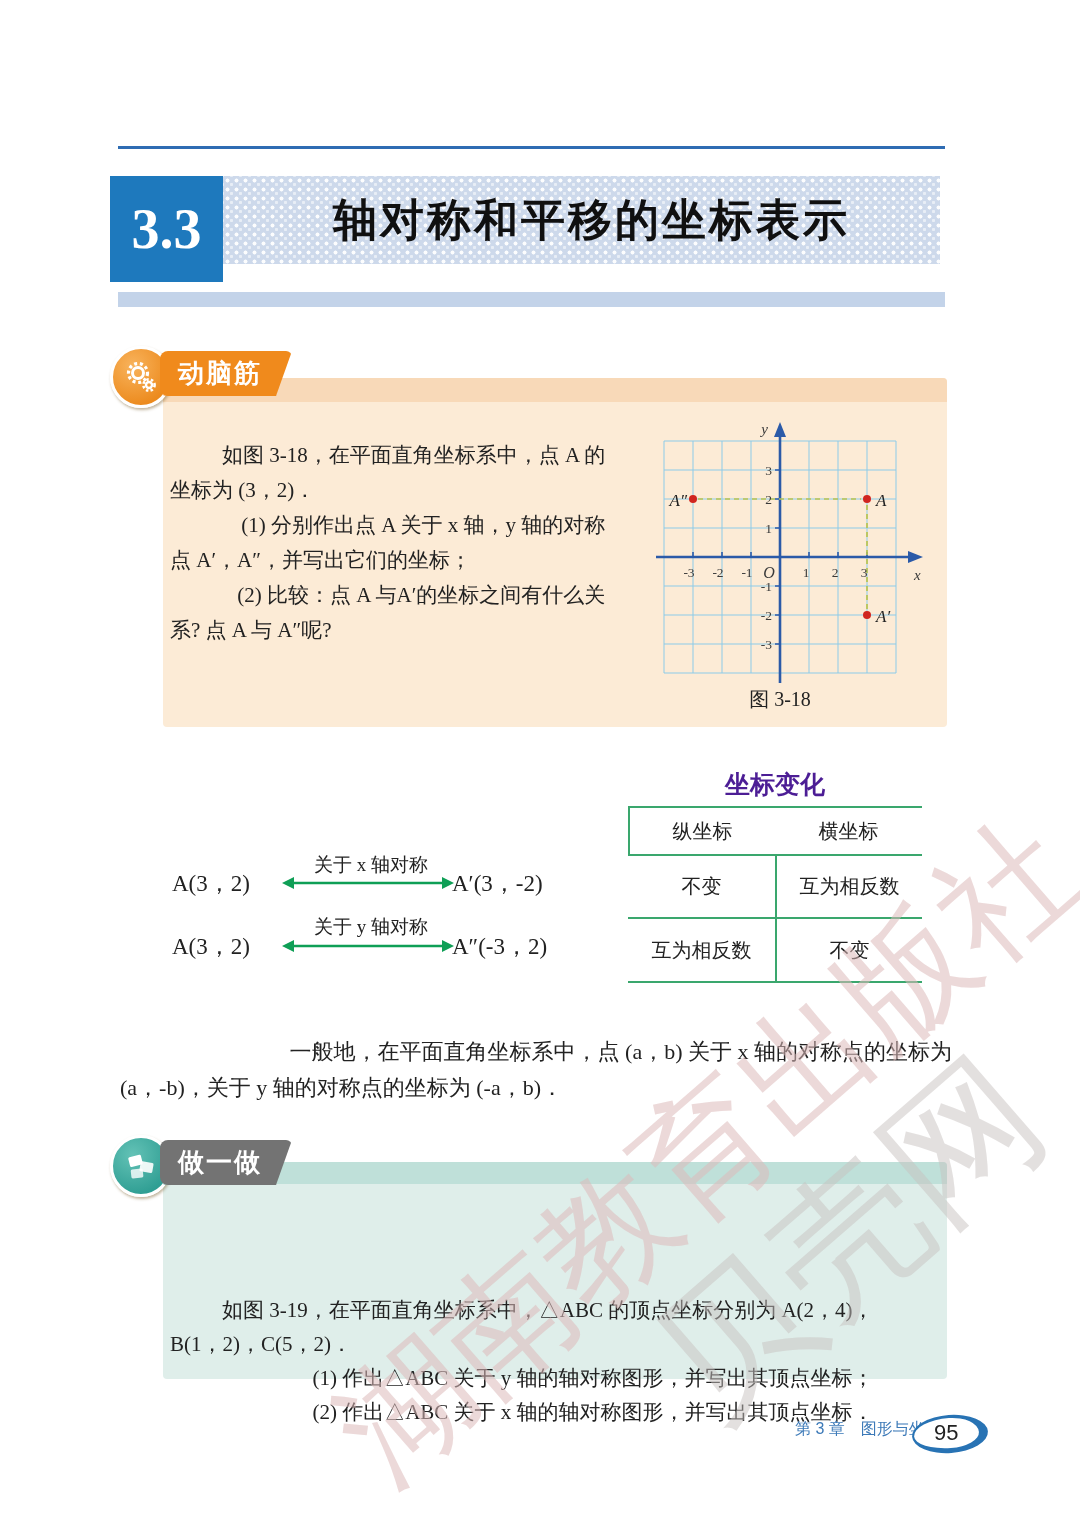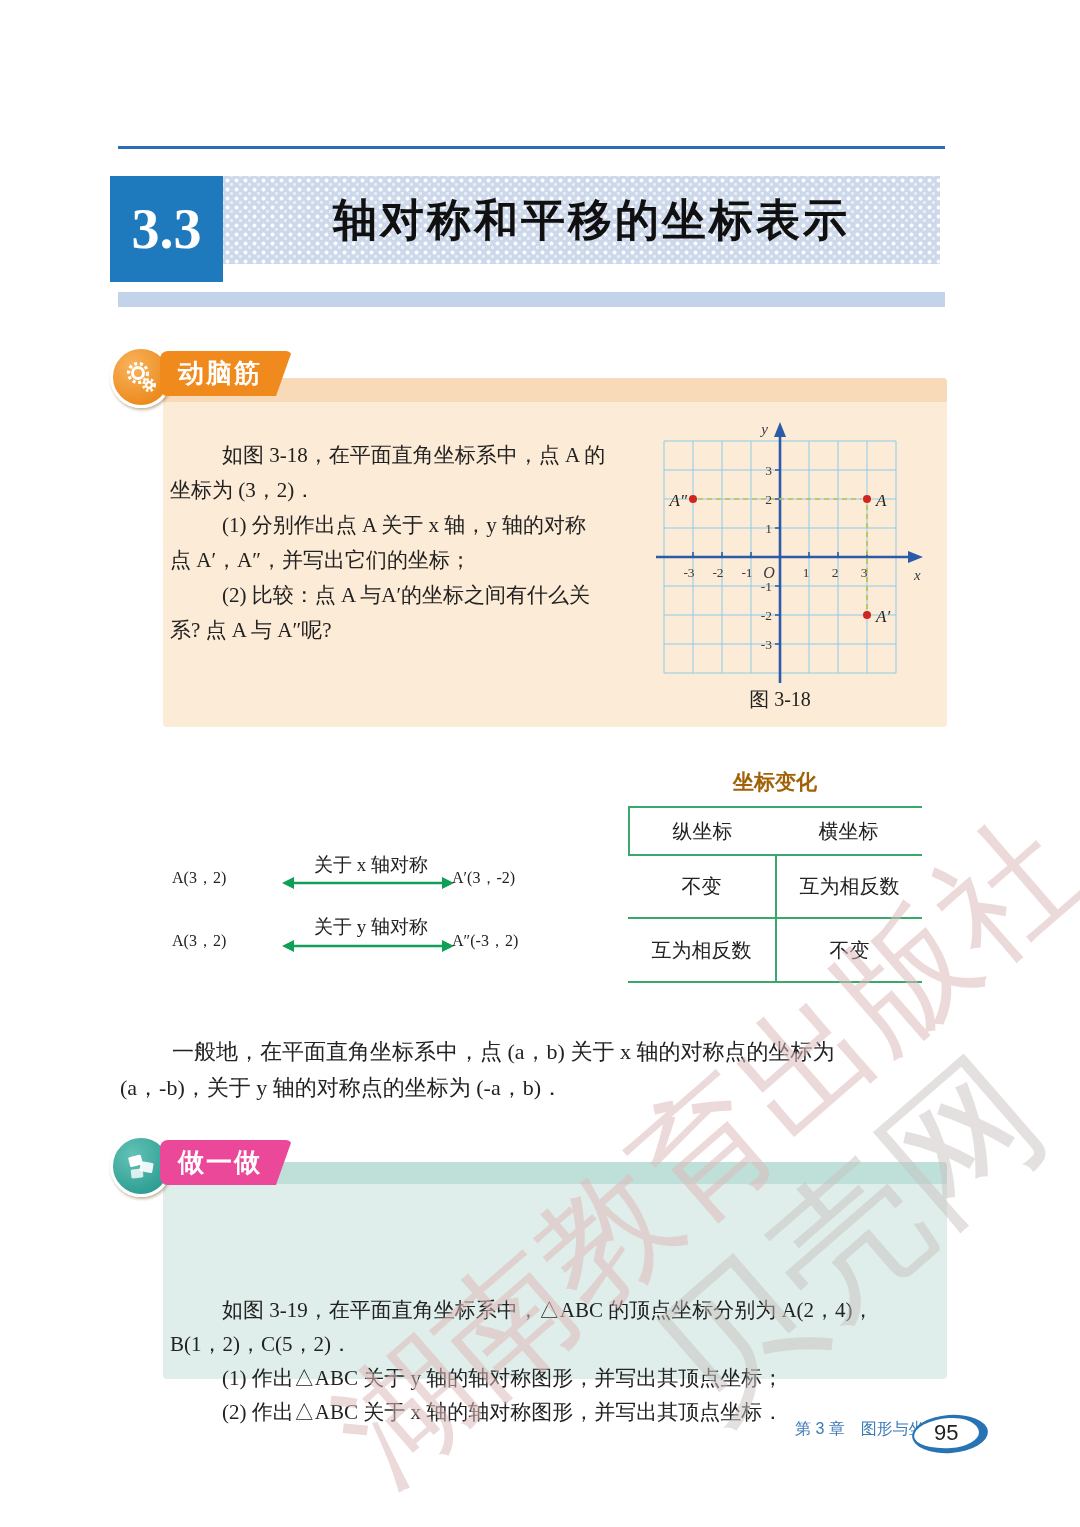--- a/index.html
+++ b/index.html
@@ -26,40 +26,40 @@
   .badge-icon{position:absolute;width:56px;height:56px;border-radius:50%;
         border:3px solid #fff;box-shadow:1px 2px 3px rgba(120,90,40,.45);
         display:flex;align-items:center;justify-content:center;z-index:4;}
   .badge-icon.orange{background:radial-gradient(circle at 35% 30%,#f8b35c,#ec8a1d 75%);}
   .badge-icon.teal{background:radial-gradient(circle at 35% 30%,#63c2b6,#2f9e93 75%);}
   .badge-label{position:absolute;height:45px;display:flex;align-items:center;z-index:4;
         color:#fff;font-family:"Liberation Sans",sans-serif;font-weight:bold;font-size:26px;
         letter-spacing:2px;padding:0 30px 0 18px;border-radius:8px 6px 6px 8px;
         clip-path:polygon(0 0,100% 0,calc(100% - 16px) 100%,0 100%);}
   .badge-label.orange{background:#f08a1c;box-shadow:2px 3px 0 rgba(236,160,80,.45);}
-  .badge-label.teal{background:#ec4899;box-shadow:2px 3px 0 rgba(120,190,180,.45);}
+  .badge-label.teal{background:#737373;box-shadow:2px 3px 0 rgba(120,190,180,.45);}
   
   .bline{white-space:nowrap;font-size:21px;line-height:35px;color:#222;}
-  .indent{padding-left:52px;}
+  .indent{padding-left:52px;text-align:right;}
   .para-line{white-space:nowrap;font-size:22px;line-height:36px;color:#222;}
   
   .fig-caption{position:absolute;left:700px;top:686px;width:160px;text-align:center;
         font-size:20px;color:#222;}
   
   .tbl-title{position:absolute;left:628px;top:768px;width:294px;text-align:center;
-        font-family:Liberation Sans, sans-serif;font-weight:bold;font-size:21px;color:#a16207;}
+        font-family:Liberation Sans, sans-serif;font-weight:bold;font-size:25px;color:#4c1d95;}
   .coord-table{position:absolute;left:628px;top:806px;width:294px;
         border-top:2px solid #3aa76d;border-bottom:2px solid #3aa76d;font-size:20px;color:#222;}
   .trow{display:flex;}
   .tcell{width:147px;display:flex;align-items:center;justify-content:center;box-sizing:border-box;}
   .tcell.right{border-left:2px solid #3aa76d;}
   .trow.hdr{height:46px;border-bottom:2px solid #3aa76d;}
   .trow.r1{height:61px;border-bottom:2px solid #3aa76d;}
   .trow.r2{height:62px;}
-  .sym-text{position:absolute;font-size:16px;color:#222;white-space:nowrap;}
+  .sym-text{position:absolute;font-size:23px;color:#222;white-space:nowrap;}
   .sym-label{position:absolute;width:170px;text-align:center;font-size:19px;color:#222;white-space:nowrap;}
   
   .footer-chapter{position:absolute;left:795px;top:1419px;font-size:16px;color:#3d7ab8;
         font-family:"Liberation Sans",sans-serif;white-space:nowrap;}
   .page-oval{position:absolute;left:912px;top:1415px;width:76px;height:38px;border-radius:50%;
         border-style:solid;border-color:#2873b4;border-width:3px 9px 5px 2px;transform:rotate(-4deg);
         display:flex;align-items:center;justify-content:center;background:#fff;box-sizing:border-box;}
   .page-num{font-size:22px;color:#222;font-family:"Liberation Sans",sans-serif;transform:rotate(4deg);}
   
   .wm{position:absolute;white-space:nowrap;font-family:"Liberation Serif",serif;

